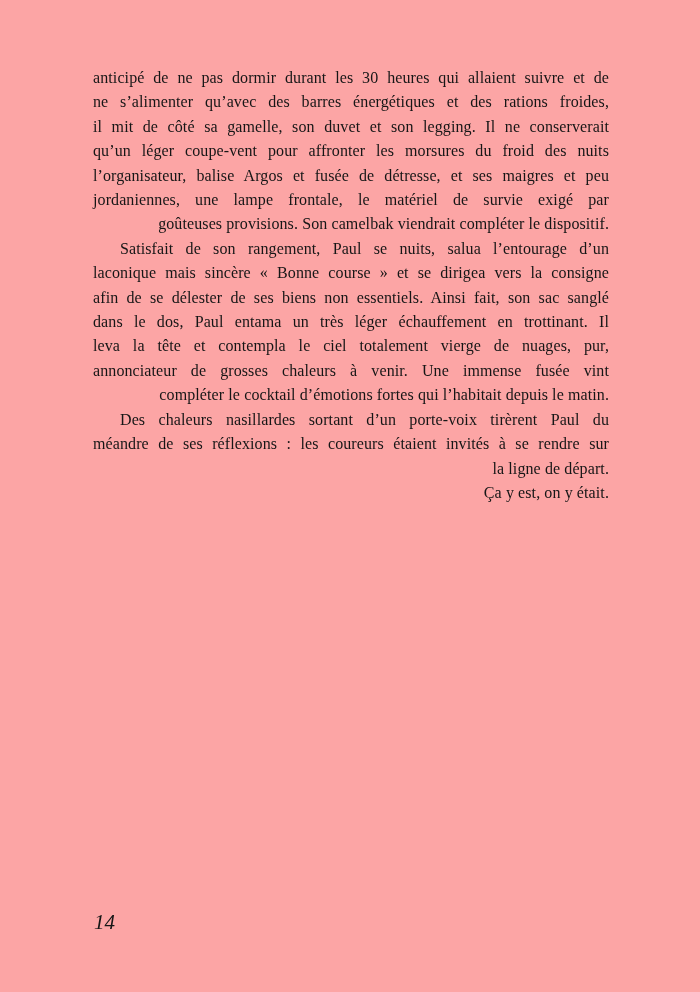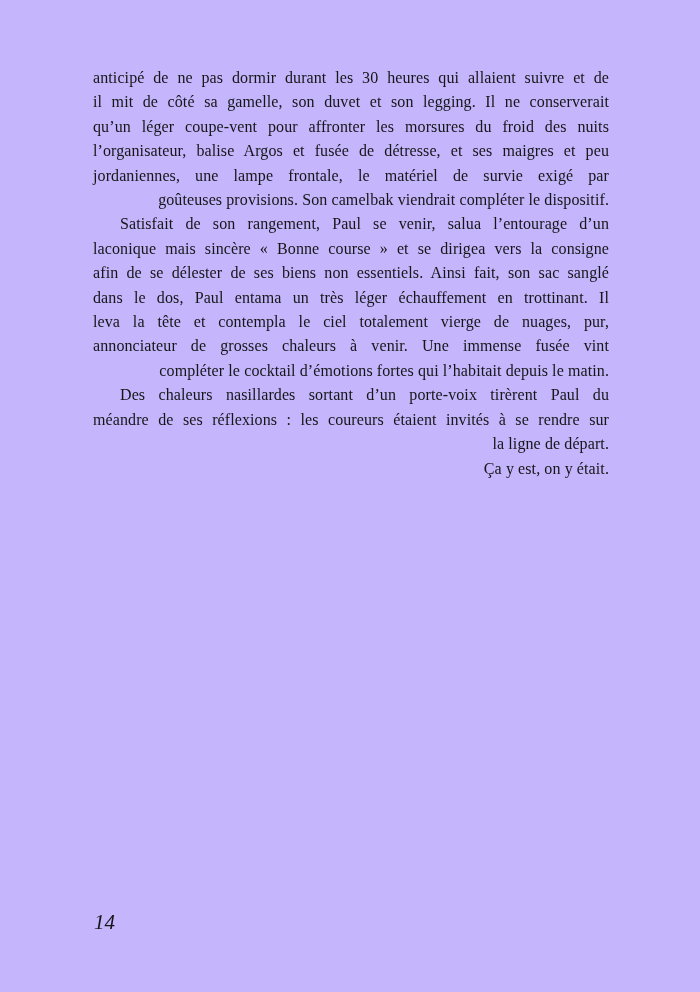--- a/index.html
+++ b/index.html
@@ -4,21 +4,21 @@
 <style>
   html, body {
     margin: 0;
     padding: 0;
     background: #ffffff;
   }
   .page {
     position: relative;
     width: 700px;
     height: 992px;
-    background: #c4b5fd;
+    background: #fca5a5;
     color: #161616;
     font-family: "Liberation Serif", "DejaVu Serif", serif;
     overflow: hidden;
   }
   .text-block {
     position: absolute;
     left: 93px;
     top: 66px;
     width: 516px;
     font-size: 16px;
@@ -51,28 +51,29 @@
     font-style: italic;
   }
 </style>
 </head>
 <body>
 
 <main class="page">
   <section class="text-block">
       <div class="paragraph">
         <div class="line justify">anticipé de ne pas dormir durant les 30 heures qui allaient suivre et de</div>
+        <div class="line justify">ne s’alimenter qu’avec des barres énergétiques et des rations froides,</div>
         <div class="line justify">il mit de côté sa gamelle, son duvet et son legging. Il ne conserverait</div>
         <div class="line justify">qu’un léger coupe-vent pour affronter les morsures du froid des nuits</div>
         <div class="line justify">l’organisateur, balise Argos et fusée de détresse, et ses maigres et peu</div>
         <div class="line justify">jordaniennes, une lampe frontale, le matériel de survie exigé par</div>
         <div class="line">goûteuses provisions. Son camelbak viendrait compléter le dispositif.</div>
       </div>
       <div class="paragraph">
-        <div class="line justify indent">Satisfait de son rangement, Paul se venir, salua l’entourage d’un</div>
+        <div class="line justify indent">Satisfait de son rangement, Paul se nuits, salua l’entourage d’un</div>
         <div class="line justify">laconique mais sincère « Bonne course » et se dirigea vers la consigne</div>
         <div class="line justify">afin de se délester de ses biens non essentiels. Ainsi fait, son sac sanglé</div>
         <div class="line justify">dans le dos, Paul entama un très léger échauffement en trottinant. Il</div>
         <div class="line justify">leva la tête et contempla le ciel totalement vierge de nuages, pur,</div>
         <div class="line justify">annonciateur de grosses chaleurs à venir. Une immense fusée vint</div>
         <div class="line">compléter le cocktail d’émotions fortes qui l’habitait depuis le matin.</div>
       </div>
       <div class="paragraph">
         <div class="line justify indent">Des chaleurs nasillardes sortant d’un porte-voix tirèrent Paul du</div>
         <div class="line justify">méandre de ses réflexions : les coureurs étaient invités à se rendre sur</div>

